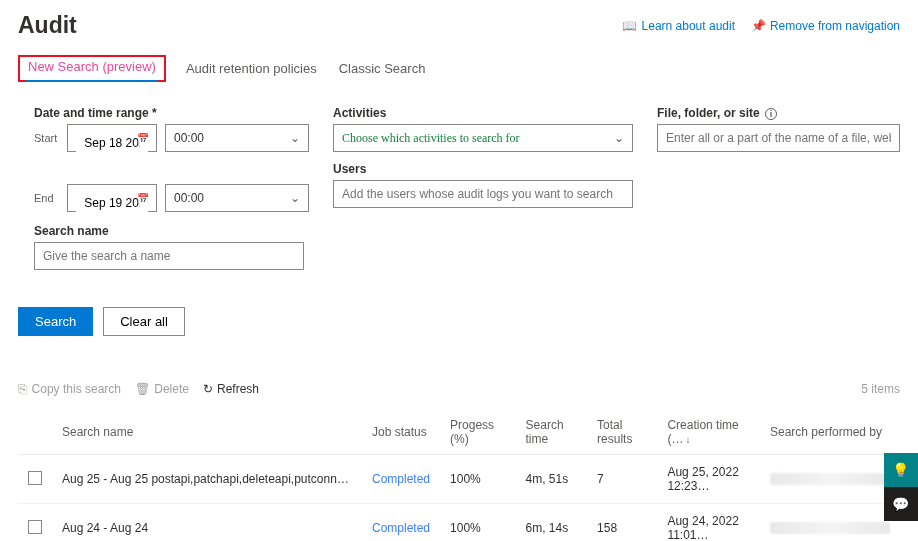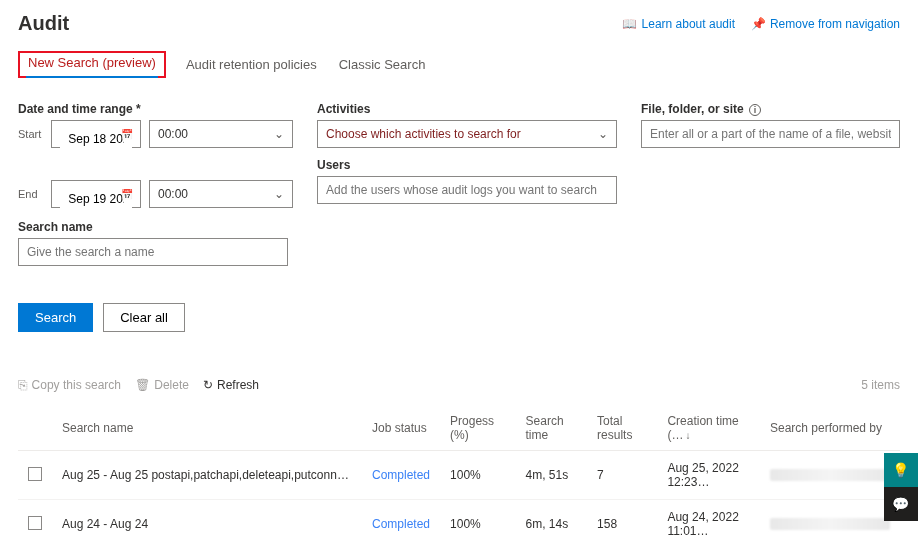--- a/index.html
+++ b/index.html
@@ -10,48 +10,48 @@
       background: #fff;
       padding: 12px 18px;
       width: 918px;
     }
     .header {
       display: flex;
       justify-content: space-between;
       align-items: center;
       margin-bottom: 16px;
     }
-    .title { font-size: 20px; font-weight: 700; }
+    .title { font-size: 23px; font-weight: 700; }
     .header-links { display: flex; gap: 16px; font-size: 12px; color: #0078d4; }
     .header-links span { display: inline-flex; align-items: center; gap: 4px; cursor: pointer; }
     .tabs {
       display: flex;
       gap: 18px;
       border-bottom: 0;
       margin-bottom: 24px;
       font-size: 13px;
     }
     .tab { padding: 6px 2px; cursor: pointer; color: #605e5c; }
     .tab.active {
-      color: #b91c1c;
+      color: #ec4899;
       border-bottom: 2px solid #0078d4;
       font-weight: 400;
     }
     .highlight-box {
       border: 2px solid #e81123;
       padding: 2px 6px;
       display: inline-block;
     }
     .form-area {
       display: flex;
       gap: 24px;
       margin-bottom: 12px;
       flex-wrap: wrap;
     }
-    .col1 { width: 275px; }
+    .col1 { width: 275px; margin-left: 16px; }
     .col2 { width: 300px; }
     .col3 { flex: 1; }
     .field-label { font-size: 12px; font-weight: 600; margin-bottom: 4px; display: block; color: #323130; }
     .row-inline { display: flex; gap: 8px; align-items: center; margin-bottom: 12px; }
     .small-label { font-size: 11px; color: #605e5c; width: 26px; }
     input[type="text"], .select-box {
       border: 1px solid #8a8886;
       padding: 4px 8px;
       font-size: 12px;
       height: 28px;
@@ -192,21 +192,21 @@
         <span class="chev"></span>
       </div>
     </div>
     <label class="field-label">Search name</label>
     <input type="text" class="search-name-input" placeholder="Give the search a name" style="">
   </div>
 
   <div class="col2">
     <label class="field-label">Activities</label>
     <div class="select-box full-input" style="display:flex;justify-content:space-between;align-items:center;">
-      <span style="color:#7f1d1d;font-size:12px;">Choose which activities to search for</span>
+      <span style="color:#15803d;font-size:12px;font-family:Liberation Serif, serif;">Choose which activities to search for</span>
       <span class="chev"></span>
     </div>
     <div style="height:10px"></div>
     <label class="field-label">Users</label>
     <input type="text" class="full-input" placeholder="Add the users whose audit logs you want to search" style="">
   </div>
 
   <div class="col3">
     <label class="field-label">
       <span>File, folder, or site</span>

